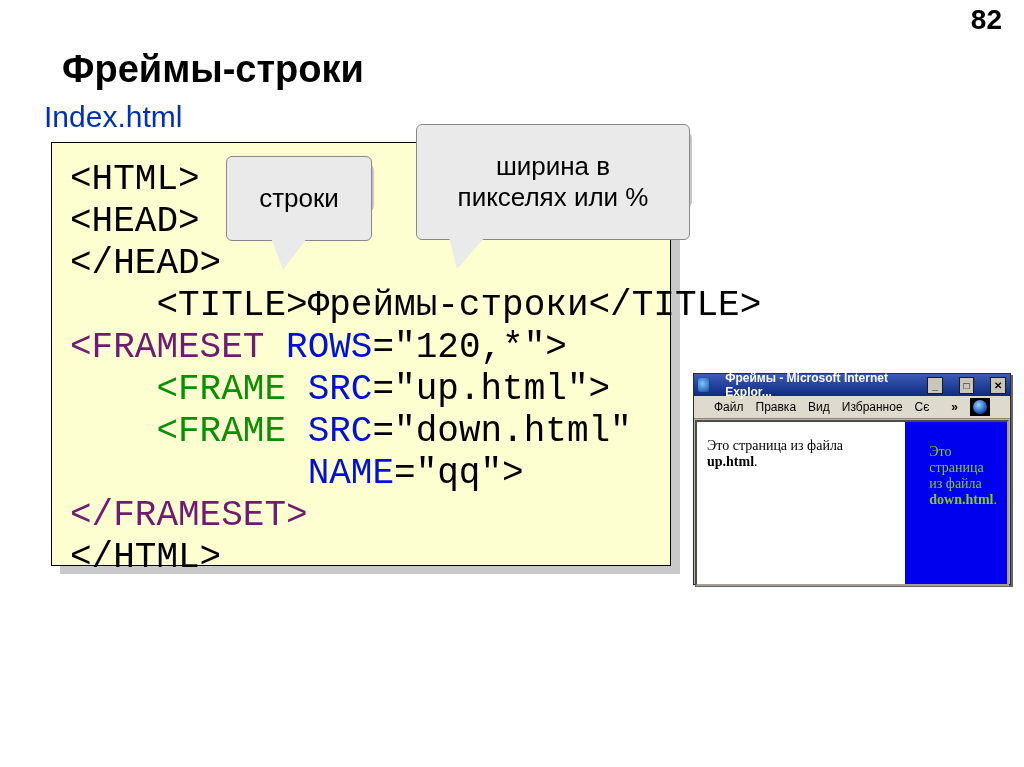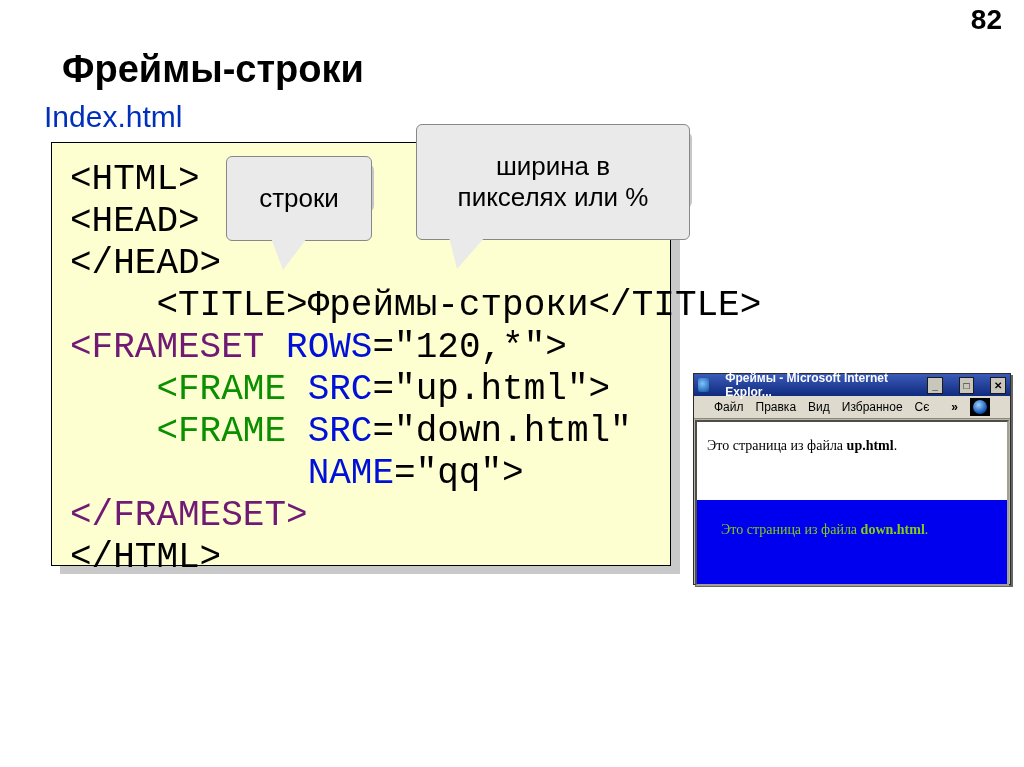--- a/index.html
+++ b/index.html
@@ -189,21 +189,21 @@
   content: "";
   width: 14px; height: 14px;
   border-radius: 50%;
   background: radial-gradient(circle at 40% 35%, #9bd2ff, #0b4db0 70%);
 }
 .viewport {
   height: 162px;
   background: #fff;
   border: 2px inset #a3a093;
   margin: 1px;
-  display: flex; flex-direction: column;
+  display: flex; flex-direction: row;
 }
 .frame-up {
   height: 62px;
   background: #fff;
   color: #000;
   padding: 16px 10px 0 10px;
   font-family: "Times New Roman", serif;
   font-size: 14px;
 }
 .frame-down {

